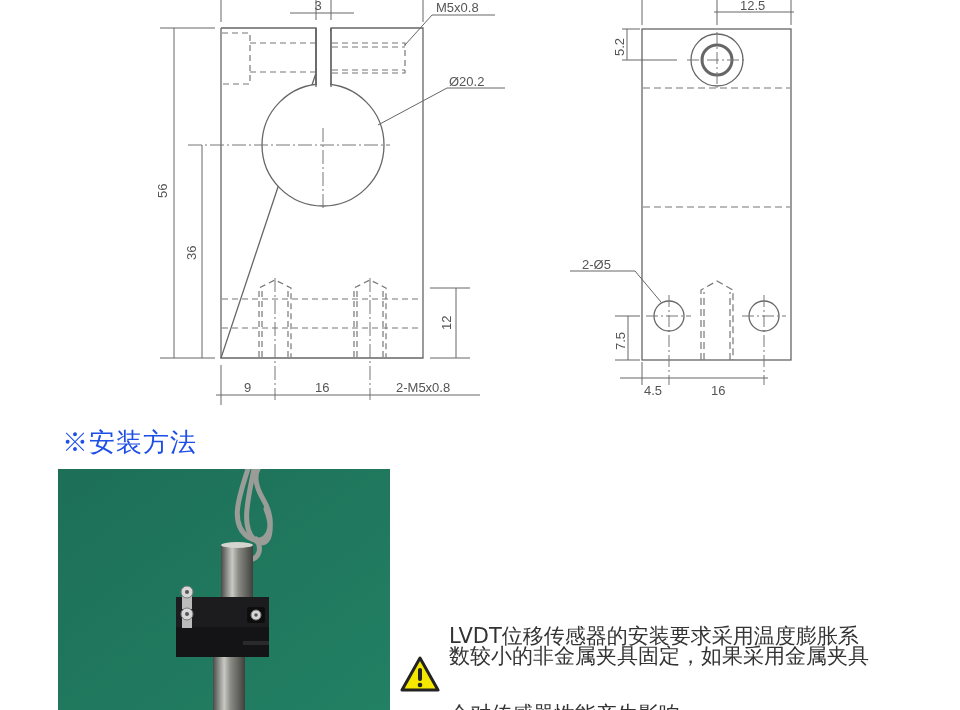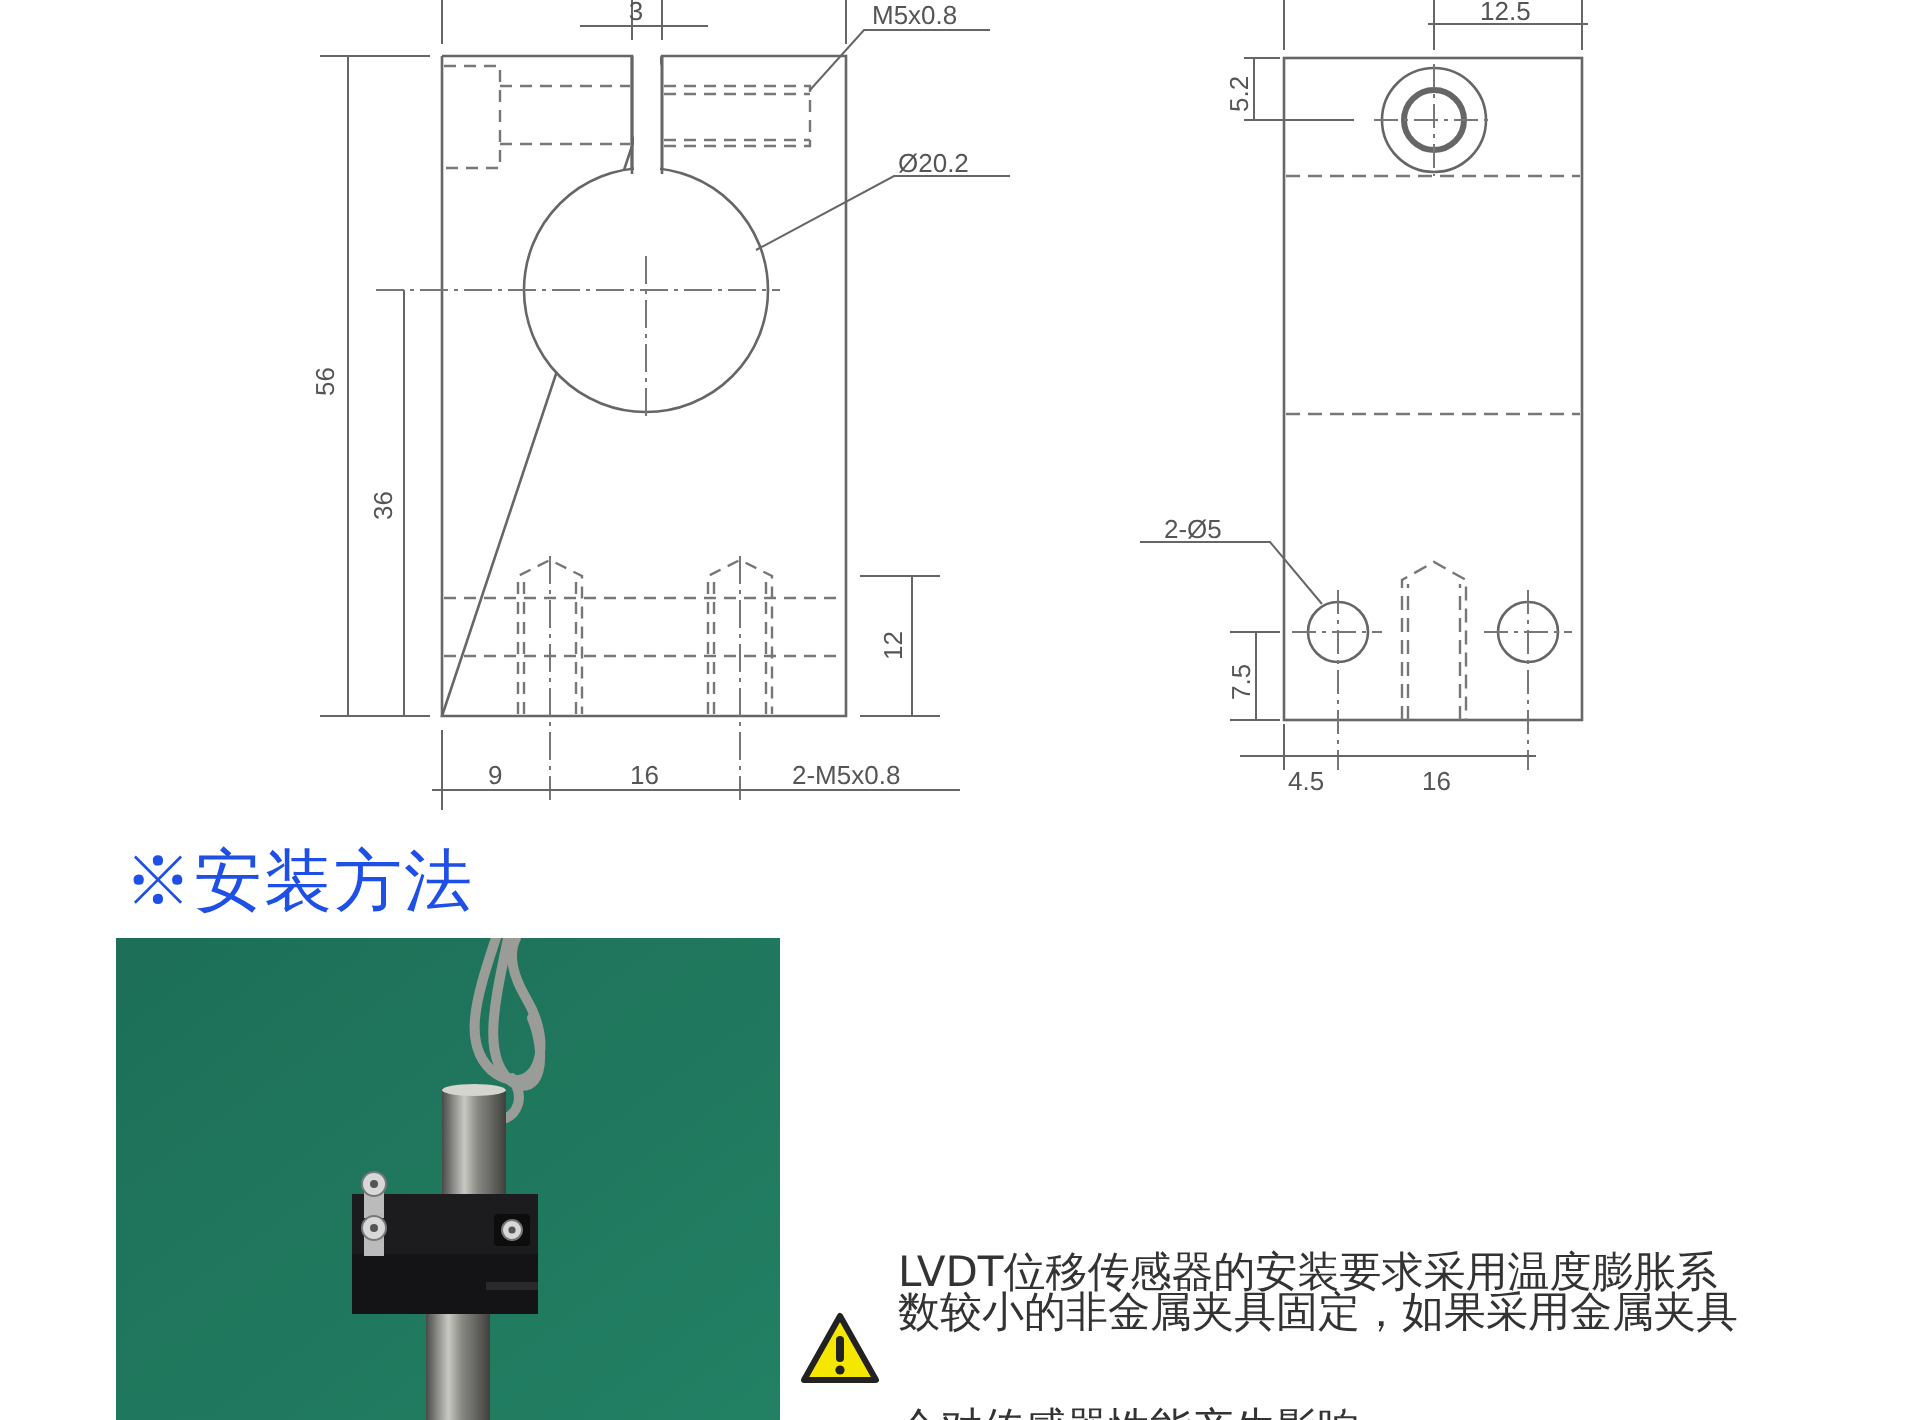--- a/index.html
+++ b/index.html
@@ -1,19 +1,19 @@
 <!DOCTYPE html>
 <html><head>
 <meta charset="utf-8">
 <style>
   html, body { margin:0; padding:0; background:#ffffff; }
   body { width:960px; height:710px; position:relative; overflow:hidden; font-family:"DejaVu Sans", sans-serif; }
   .abs { position:absolute; }
   svg text { font-family:"Liberation Sans", sans-serif; fill:#555; }
-  .section-title { left:62px; top:422px; font-size:34px; color:#1e4fe6; letter-spacing:1px; line-height:40px; font-family:Liberation Serif, serif; }
+  .section-title { left:62px; top:422px; font-size:26px; color:#1e4fe6; letter-spacing:1px; line-height:40px; font-family:Liberation Sans, sans-serif; }
   .photo { left:58px; top:469px; width:332px; height:241px; overflow:hidden; }
   .note-line { left:449px; font-size:21px; color:#333; line-height:28px; white-space:nowrap; font-family:"DejaVu Sans", sans-serif;text-align:right; }
   .warn { left:400px; top:656px; width:40px; height:36px; }
 </style>
 </head>
 <body>
 
 <svg class="abs" style="left:0;top:0" width="520" height="410" viewBox="0 0 520 410">
   <g stroke="#666" stroke-width="1.3" fill="none">
 

